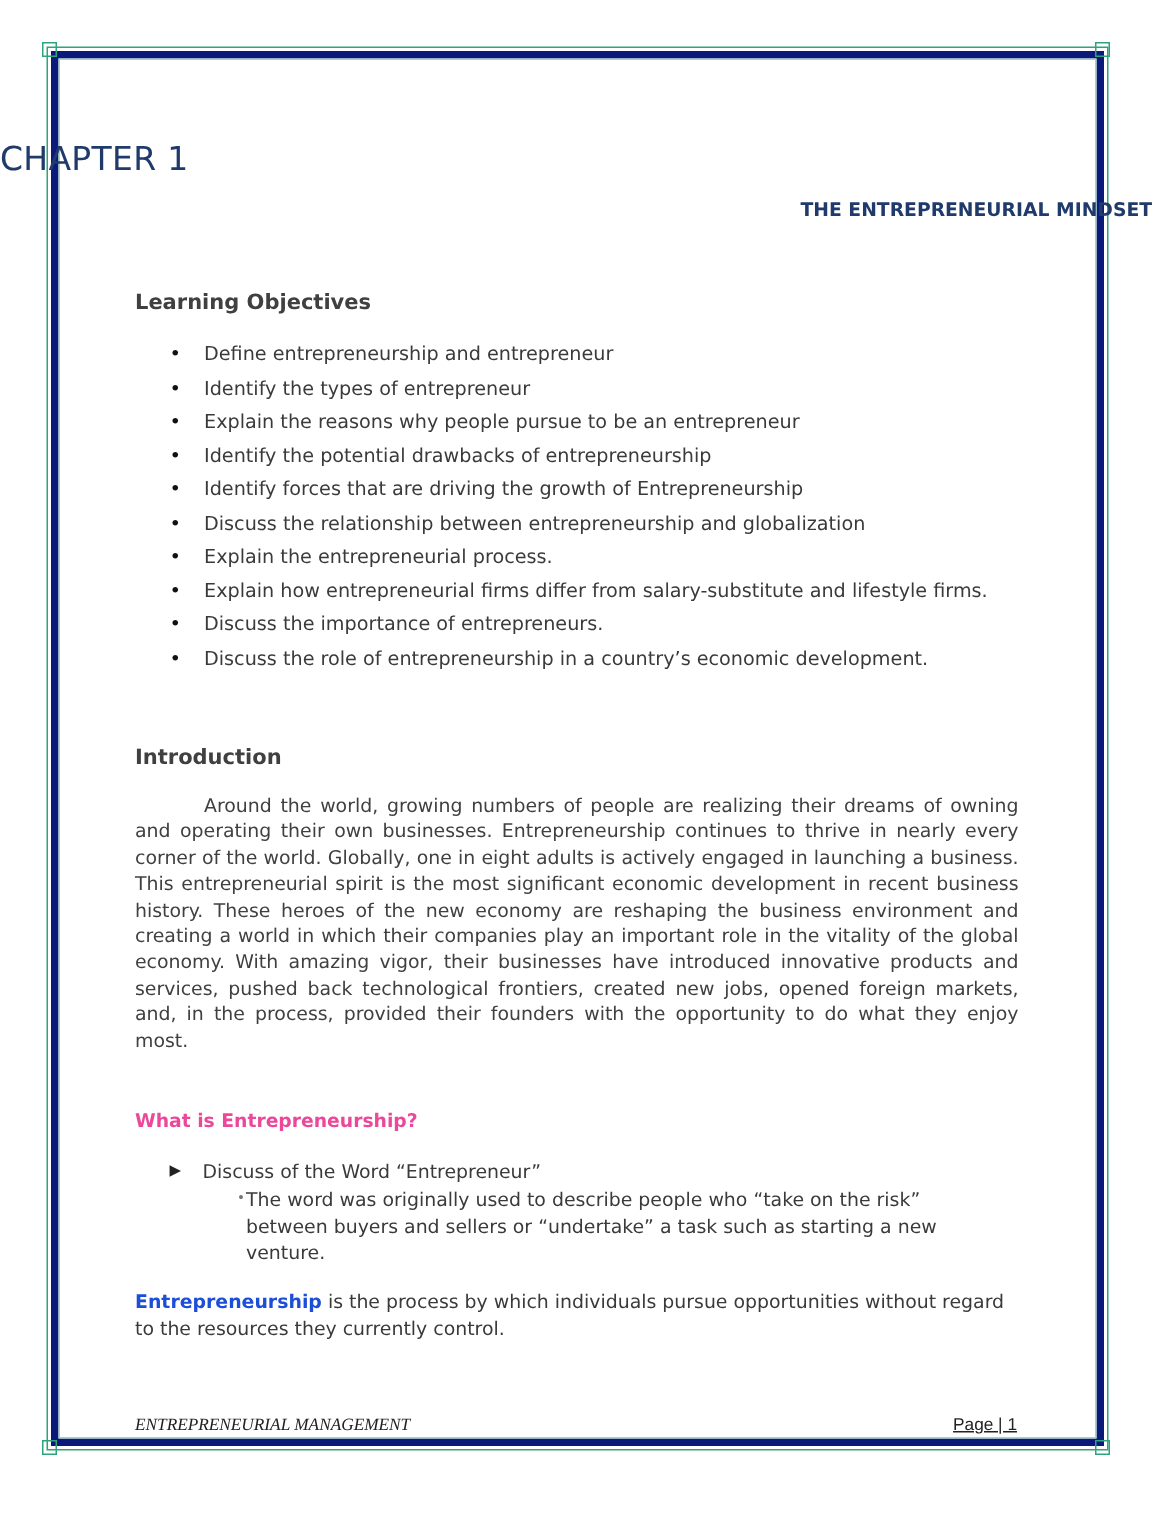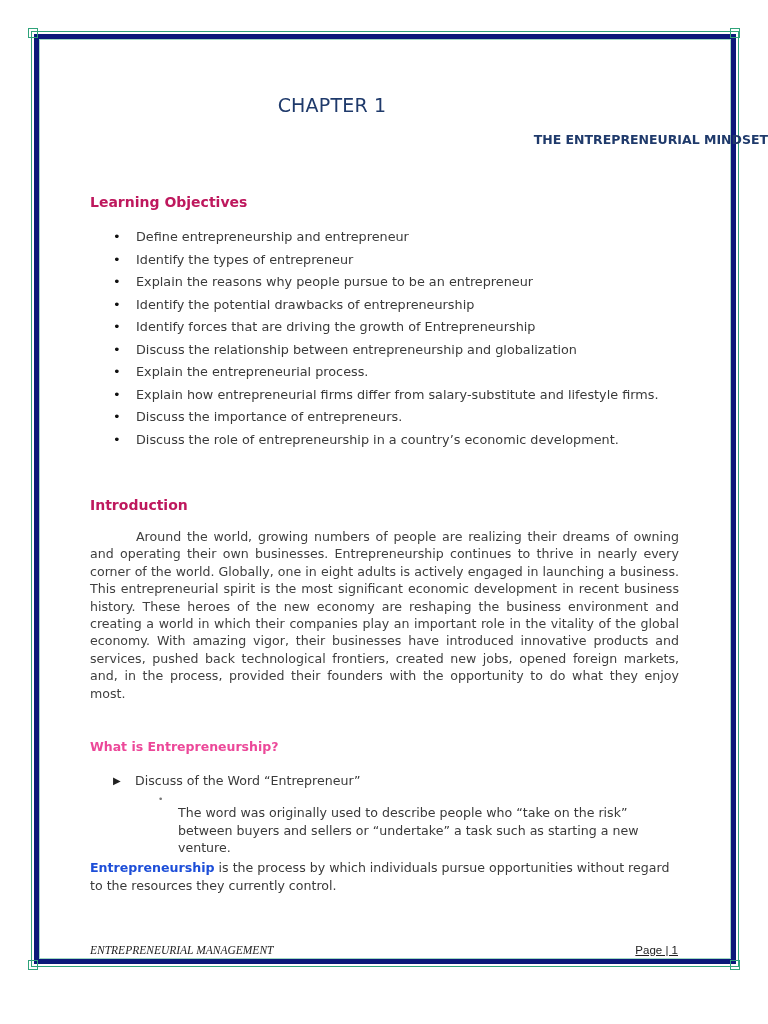--- a/index.html
+++ b/index.html
@@ -6,44 +6,44 @@
     body { width: 768px; height: 1024px; position: relative; overflow: hidden;
       font-family: "DejaVu Sans", sans-serif; color: #3a3a3a; }
     .border-outer { position: absolute; left: 31px; top: 31px; width: 708px; height: 936px;
       border: 1px solid #2fa37a; box-sizing: border-box; }
     .border-navy { position: absolute; left: 34px; top: 34px; width: 702px; height: 930px;
       border: 5px solid #0b1a7a; box-sizing: border-box; }
     .border-inner { position: absolute; left: 39px; top: 39px; width: 692px; height: 920px;
       border: 1px solid #9fd8c2; box-sizing: border-box; }
     .corner { position: absolute; width: 10px; height: 10px; border: 1px solid #2fa37a; box-sizing: border-box; }
 
-    .chapter { position: absolute; left: 0; width: 664px; top: 94px; text-align: center;
-      font-size: 19px; color: #1f3a6b; letter-spacing: 0.2px; }
+    .chapter { position: absolute; left: 0; width: 664px; top: 94px; text-align: left;
+      font-size: 22px; color: #1f3a6b; letter-spacing: 0.2px; }
     .subtitle { position: absolute; left: 0; width: 768px; top: 132px; text-align: right;
       font-size: 12.5px; font-weight: bold; color: #1f3a6b; }
 
-    .h-section { position: absolute; left: 90px; font-size: 14px; font-weight: bold; color: #be185d; }
+    .h-section { position: absolute; left: 90px; font-size: 14px; font-weight: bold; color: #404040; }
     .h-lo { top: 194px; }
     .h-intro { top: 497px; }
 
     .objectives { position: absolute; left: 110px; top: 227px; margin: 0; padding: 0; list-style: none; }
     .objectives li { position: relative; height: 22.5px; font-size: 12.8px; line-height: 20px; padding-left: 26px; color: #3a3a3a; white-space: nowrap; }
     .objectives li .dot { position: absolute; left: 3px; top: 0; font-size: 13px; color: #111; }
 
     .intro-para { position: absolute; left: 90px; top: 528px; width: 589px; font-size: 12.6px;
       line-height: 17.4px; text-align: justify; color: #404040; text-indent: 46px; margin: 0; }
 
     .h-what { position: absolute; left: 90px; top: 739px; font-size: 12.5px; font-weight: bold; color: #ec4899; }
 
     .origin { position: absolute; left: 113px; top: 772px; font-size: 12.6px; color: #3a3a3a; line-height: 17px; }
     .origin .arrow { position: absolute; left: 0; top: 0; font-size: 10px; color: #222; }
     .origin .txt { position: absolute; left: 22px; top: 0; white-space: nowrap; }
     .sub-bullet { position: absolute; left: 158px; top: 791px; font-size: 12.6px; line-height: 17.6px; color: #3a3a3a; }
     .sub-bullet .dot { position: absolute; left: 0; top: 0; font-size: 9px; color: #777; }
-    .sub-bullet .txt { position: absolute; left: 20px; top: 0; width: 470px; margin-top: 13px; }
+    .sub-bullet .txt { position: absolute; left: 6px; top: 0; width: 470px; }
 
     .definition { position: absolute; left: 90px; top: 859px; width: 595px; font-size: 12.6px; line-height: 18px; color: #3a3a3a; margin: 0; }
     .definition b { color: #1d4ed8; }
 
     .footer-left { position: absolute; left: 90px; top: 944px; font-size: 11.5px; font-style: italic; color: #222; font-family: Liberation Serif, serif; }
     .footer-right { position: absolute; right: 90px; top: 944px; font-size: 11.5px; color: #222; font-family: "Liberation Sans", sans-serif; text-decoration: underline; }
   </style>
 </head>
 <body>
 

